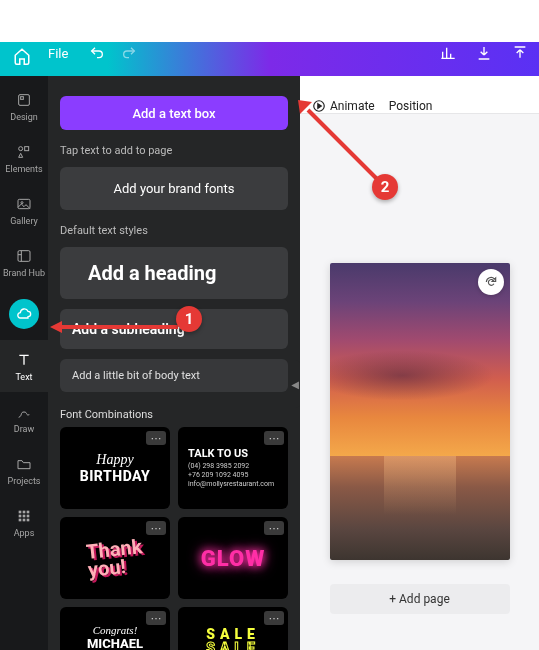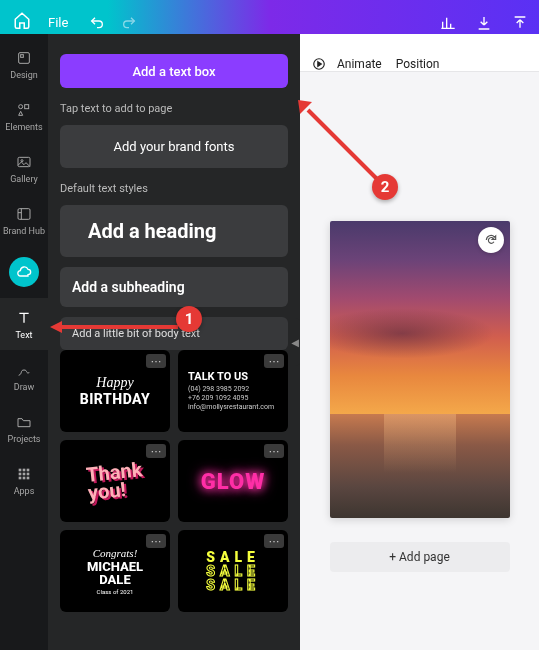--- a/index.html
+++ b/index.html
@@ -1,18 +1,18 @@
 <!DOCTYPE html>
 <html><head>
 <meta charset="utf-8">
 <style>
 * { margin:0; padding:0; box-sizing:border-box; font-family:-apple-system,BlinkMacSystemFont,"Segoe UI",Roboto,sans-serif; }
 body { width:539px; height:650px; overflow:hidden; background:#fff; position:relative; }
 
-.topbar { height:34px; background:linear-gradient(90deg,#00c4cc 0%,#00c4cc 20%,#7d2ae8 50%,#5a31f4 100%); display:flex; align-items:flex-end; padding:0 8px; color:#fff; }
+.topbar { height:34px; background:linear-gradient(90deg,#00c4cc 0%,#00c4cc 20%,#7d2ae8 50%,#5a31f4 100%); display:flex; align-items:flex-start; padding:0 8px; color:#fff;margin-top:42px; }
 .home-btn { width:28px; height:28px; display:flex; align-items:center; justify-content:center; cursor:pointer; }
 .file-btn { margin-left:4px; font-size:13px; padding:4px 8px; cursor:pointer; }
 .undo,.redo { margin-left:10px; width:22px; height:22px; display:flex; align-items:center; justify-content:center; cursor:pointer; }
 .redo { opacity:.5; }
 .top-right { margin-left:auto; display:flex; gap:14px; }
 .top-right .ico { width:22px; height:22px; display:flex; align-items:center; justify-content:center; cursor:pointer; }
 
 .main { display:flex; height:616px; }
 
 .sidebar { width:48px; background:#18191b; display:flex; flex-direction:column; align-items:center; padding-top:4px; }
@@ -50,21 +50,21 @@
 .c5 .t4 { font-size:6px; margin-top:1px; }
 .c6 { display:flex; flex-direction:column; gap:0; }
 .c6 .s { font-weight:900; font-size:14px; letter-spacing:5px; line-height:1; }
 .c6 .s1 { color:#f5ff3d; }
 .c6 .s2 { color:transparent; -webkit-text-stroke:1px #f5ff3d; }
 
 .collapse-handle { position:absolute; right:-1px; top:50%; transform:translateY(-50%); width:12px; height:48px; background:#252627; border-radius:0 6px 6px 0; display:flex; align-items:center; justify-content:center; color:#888; cursor:pointer; font-size:10px; }
 
 .canvas-area { flex:1; background:#f5f5f7; display:flex; flex-direction:column; }
 .canvas-toolbar { height:38px; display:flex; align-items:center; padding:0 12px; gap:14px; border-bottom:1px solid #e6e6e8; background:#fff; font-size:12px; color:#222; }
-.ct-item { display:flex; align-items:center; gap:11px; cursor:pointer;margin-top:23px; }
+.ct-item { display:flex; align-items:center; gap:4px; cursor:pointer;margin-top:23px; }
 .canvas-body { flex:1; position:relative; display:flex; flex-direction:column; align-items:center; justify-content:center; }
 .page-tools { position:absolute; top:196px; right:28px; display:flex; gap:8px; color:#ccc; }
 .page-frame { position:relative; width:180px; height:297px; margin-top:70px; box-shadow:0 2px 8px rgba(0,0,0,.15); border-radius:2px; overflow:hidden; }
 .refresh-btn { position:absolute; top:6px; right:6px; width:26px; height:26px; border-radius:50%; background:#fff; box-shadow:0 1px 4px rgba(0,0,0,.2); display:flex; align-items:center; justify-content:center; cursor:pointer; z-index:2; }
 .sunset { position:absolute; inset:0; }
 .sky { position:absolute; left:0; right:0; top:0; height:65%; background:linear-gradient(180deg,#4a3a6b 0%,#6b4378 20%,#a14a6f 40%,#d15e4e 60%,#e8873e 80%,#f4a84a 100%); }
 .cloud-band { position:absolute; left:0; right:0; top:28%; height:20%; background:radial-gradient(ellipse at 40% 50%,rgba(60,30,60,.5),transparent 60%); }
 .sea { position:absolute; left:0; right:0; bottom:0; height:35%; background:linear-gradient(180deg,#c77a4f 0%,#8a5946 30%,#5a4640 70%,#3d3530 100%); }
 .reflection { position:absolute; left:30%; right:30%; top:65%; height:20%; background:linear-gradient(180deg,rgba(255,200,140,.35),transparent); }
 .add-page-btn { margin-top:24px; width:180px; padding:8px; background:#ececee; border:none; border-radius:4px; color:#333; font-size:12px; cursor:pointer; }
@@ -208,20 +208,21 @@
   </div>
 
   <div class="panel">
     <button class="add-text-btn">Add a text box</button>
     <div class="section-label">Tap text to add to page</div>
     <button class="panel-btn" style="text-align:center">Add your brand fonts</button>
     <div class="section-label">Default text styles</div>
     <button class="panel-btn heading">Add a heading</button>
     <button class="panel-btn sub">Add a subheading</button>
     <button class="panel-btn body">Add a little bit of body text</button>
+    <div class="combo-label">Font Combinations</div>
     <div class="combo-grid">
       <div class="combo">
         <div class="dots">⋯</div>
         <div class="c1-l1">Happy</div>
         <div class="c1-l2">BIRTHDAY</div>
       </div>
       <div class="combo c2">
         <div class="dots">⋯</div>
         <div class="t1">TALK TO US</div>
         <div class="t2">(04) 298 3985 2092</div>

